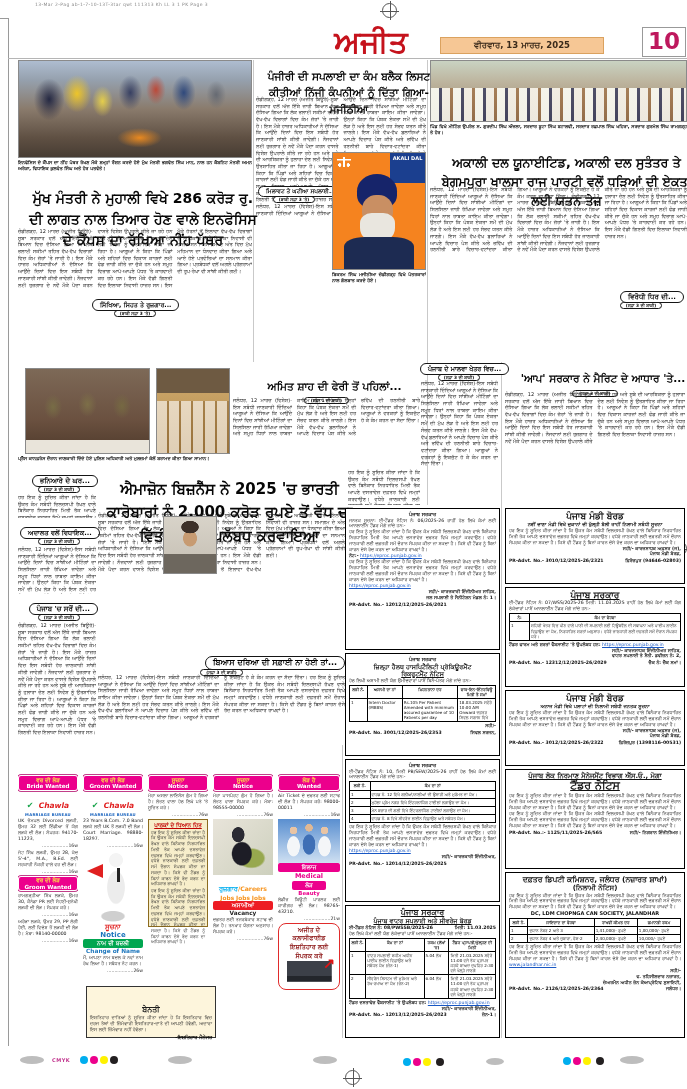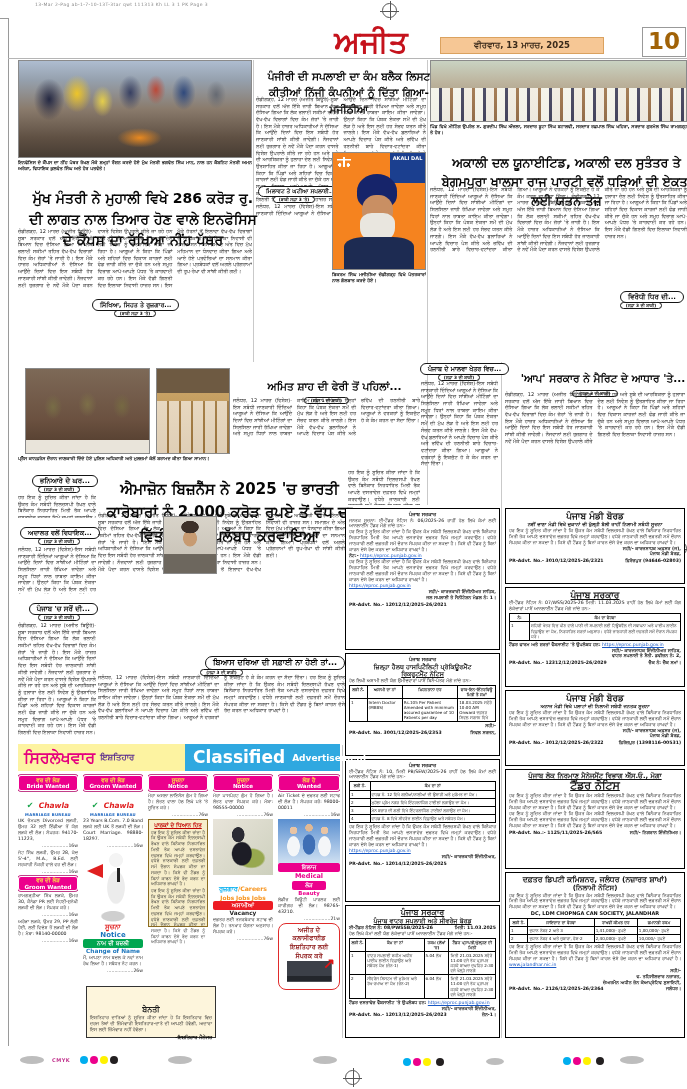--- a/index.html
+++ b/index.html
@@ -13,21 +13,21 @@
   .reg{position:absolute;width:13px;height:13px;border:1px solid #555;border-radius:50%}
   .reg:before,.reg:after{content:"";position:absolute;background:#555}
   .reg:before{left:50%;top:-3px;width:1px;height:19px}
   .reg:after{top:50%;left:-3px;height:1px;width:19px}
   .printline{font-size:4.5px;color:#8a8a8a;letter-spacing:.4px;white-space:nowrap}
   
   .hbar{position:absolute;height:17px;background:#f6c795;border:1px solid #dba25f;box-sizing:border-box;
         display:flex;align-items:center;justify-content:center;font-weight:bold;font-size:8.5px;color:#3a2a1a}
   .mast{position:absolute;font-size:30px;font-weight:bold;color:#c5121c;line-height:1}
   .pgnum{position:absolute;width:42px;height:28px;border:1px solid #999;background:#fff;
-         font-size:23px;font-weight:bold;color:#a16207;text-align:center;line-height:27px}
+         font-size:23px;font-weight:bold;color:#be185d;text-align:center;line-height:27px}
   
   .jt{font-size:5px;line-height:1.34;text-align:justify;color:#232323;overflow:hidden}
   .c2{column-count:2;column-gap:5px}
   .c3{column-count:3;column-gap:5px}
   .hl{font-weight:bold;text-align:center;color:#060606;margin:8px}
   .cap{font-size:4.7px;font-weight:bold;line-height:1.3;color:#000;text-align:justify;overflow:hidden}
   .bh{position:absolute;text-align:right}
   .bh-t{display:inline-block;border:1.3px solid #151515;border-radius:9px;padding:1px 7px;
         font-weight:bold;font-size:8px;background:#fff;white-space:nowrap}
   .bh-p{display:block;margin:-1px auto 0;width:max-content;border:1px solid #151515;border-radius:6px;
@@ -498,30 +498,20 @@
     <div class="t2 tu" style="font-size:6.8px">ਪੰਜਾਬ ਲੋਕ ਨਿਰਮਾਣ ਮੈਨੇਜਮੈਂਟ ਵਿਭਾਗ ਐੱਸ.ਓ., ਮੋਗਾ</div>
     <div class="t1 tu" style="font-size:11px">ਟੈਂਡਰ ਨੋਟਿਸ</div>
     <div class="bd">ਹਰ ਇਕ ਨੂੰ ਸੂਚਿਤ ਕੀਤਾ ਜਾਂਦਾ ਹੈ ਕਿ ਉਕਤ ਕੰਮ ਸਬੰਧੀ ਦਿਲਚਸਪੀ ਰੱਖਣ ਵਾਲੇ ਬਿਨੈਕਾਰ ਨਿਰਧਾਰਿਤ ਮਿਤੀ ਤੱਕ ਆਪਣੇ ਦਸਤਾਵੇਜ਼ ਦਫ਼ਤਰ ਵਿਖੇ ਜਮ੍ਹਾਂ ਕਰਵਾਉਣ। ਵਧੇਰੇ ਜਾਣਕਾਰੀ ਲਈ ਦਫ਼ਤਰੀ ਸਮੇਂ ਦੌਰਾਨ ਸੰਪਰਕ ਕੀਤਾ ਜਾ ਸਕਦਾ ਹੈ। ਕਿਸੇ ਵੀ ਟੈਂਡਰ ਨੂੰ ਬਿਨਾਂ ਕਾਰਨ ਦੱਸੇ ਰੱਦ ਕਰਨ ਦਾ ਅਧਿਕਾਰ ਰਾਖਵਾਂ ਹੈ।</div>
     <div class="bd">ਹਰ ਇਕ ਨੂੰ ਸੂਚਿਤ ਕੀਤਾ ਜਾਂਦਾ ਹੈ ਕਿ ਉਕਤ ਕੰਮ ਸਬੰਧੀ ਦਿਲਚਸਪੀ ਰੱਖਣ ਵਾਲੇ ਬਿਨੈਕਾਰ ਨਿਰਧਾਰਿਤ ਮਿਤੀ ਤੱਕ ਆਪਣੇ ਦਸਤਾਵੇਜ਼ ਦਫ਼ਤਰ ਵਿਖੇ ਜਮ੍ਹਾਂ ਕਰਵਾਉਣ। ਵਧੇਰੇ ਜਾਣਕਾਰੀ ਲਈ ਦਫ਼ਤਰੀ ਸਮੇਂ ਦੌਰਾਨ ਸੰਪਰਕ ਕੀਤਾ ਜਾ ਸਕਦਾ ਹੈ। ਕਿਸੇ ਵੀ ਟੈਂਡਰ ਨੂੰ ਬਿਨਾਂ ਕਾਰਨ ਦੱਸੇ ਰੱਦ ਕਰਨ ਦਾ ਅਧਿਕਾਰ ਰਾਖਵਾਂ ਹੈ।</div>
     <div class="pr">
       <span>PR-Advt. No.:- 1125/11/2025-26/565</span>
       <span>ਸਹੀ/- ਨਿਗਰਾਨ ਇੰਜੀਨੀਅਰ।</span>
     </div>
   </div>
 
-  <div class="clhead" style="left:18px;top:744px;width:322px;height:27px">
-    <div class="cl-y" style="width:167px">
-      <span class="cl-pa">ਸਿਰਲੇਖਵਾਰ</span>
-      <span class="cl-pa2">ਇਸ਼ਤਿਹਾਰ</span>
-    </div>
-    <div class="cl-b" style="width:155px">
-      <span class="cl-en">Classified</span>
-      <span class="cl-en2">Advertisement</span>
-    </div>
-  </div>
 
   <div class="ccol" style="left:18px">
     <div class="cat">
       <span class="pa">ਵਰ ਦੀ ਲੋੜ</span>
       <span class="en">Bride Wanted</span>
     </div>
     <div class="chawla">
       <span class="chk">✔</span>
       <span class="chname">Chawla</span>
       <span class="chsub">MARRIAGE BUREAU</span>

